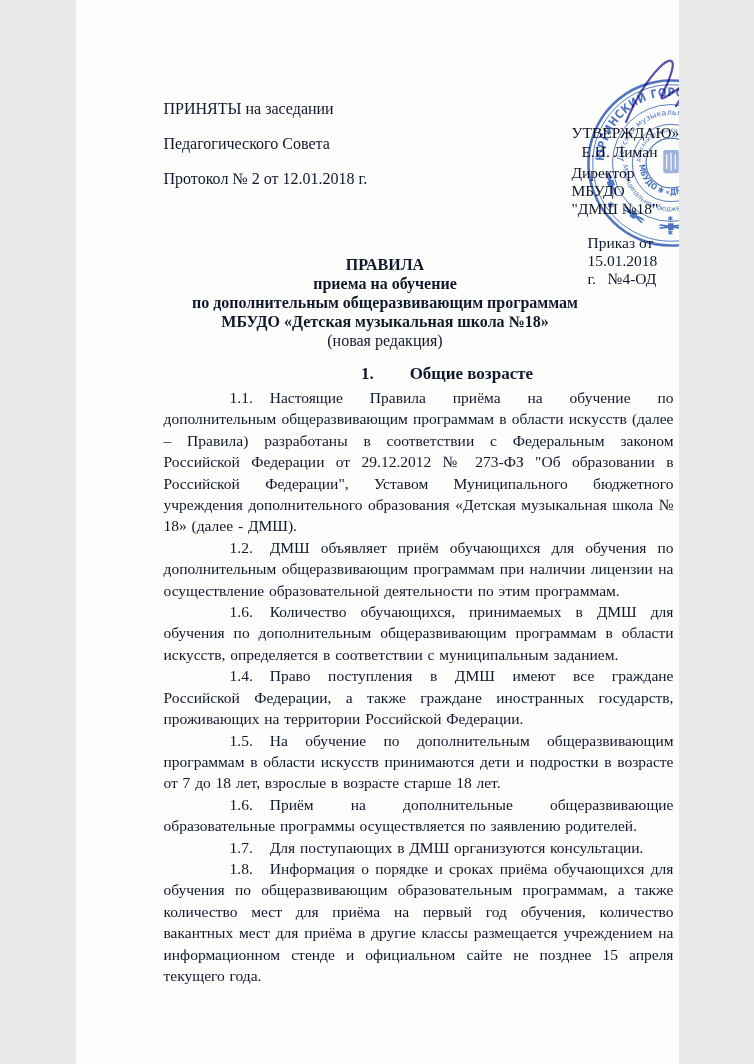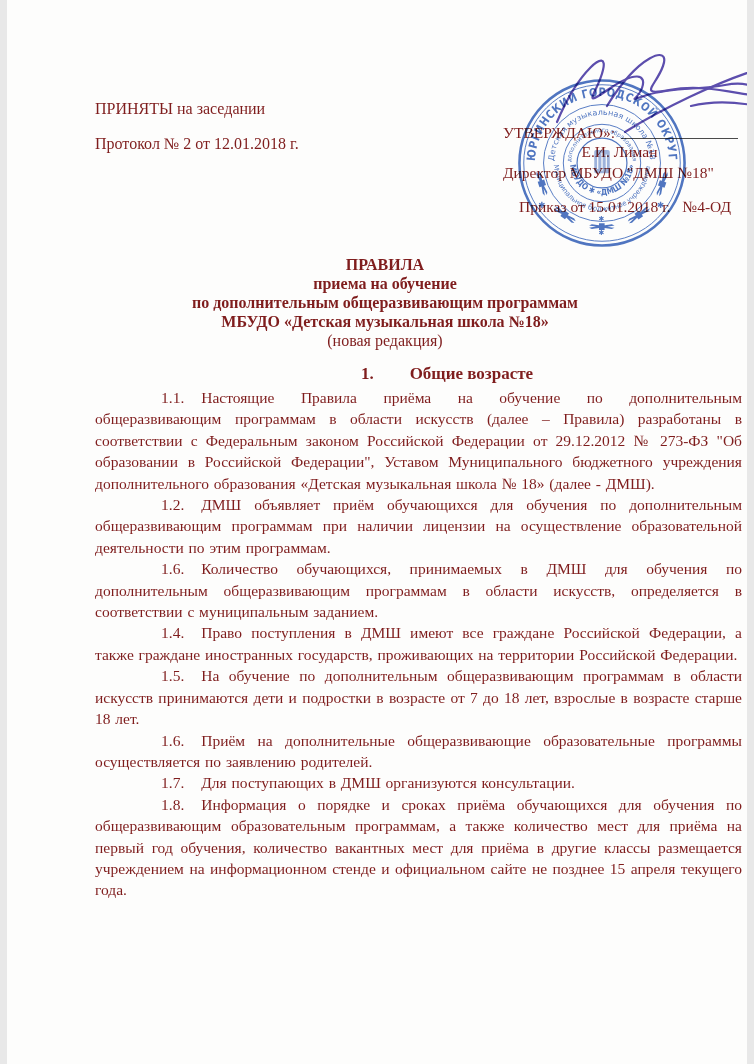--- a/index.html
+++ b/index.html
@@ -1,19 +1,19 @@
 <!DOCTYPE html>
 <html><head>
 <meta charset="utf-8">
 <style>
   html,body { margin:0; padding:0; background:#e8e8e8; }
   .page {
-    position:relative; width:740px; height:1064px; margin:0 auto;
+    position:relative; width:603px; height:1064px; margin:0 auto;
     background:#fdfdfc; overflow:hidden;
-    font-family:"Liberation Serif","DejaVu Serif",serif; color:#7f1d1d;
+    font-family:"Liberation Serif","DejaVu Serif",serif; color:#0f172a;
   }
   
   .accepted { position:absolute; left:88px; top:100px; font-size:16px; z-index:2; }
   .accepted p { margin:0 0 17px 0; line-height:18px; }
   .approved { position:absolute; left:496px; right:9px; top:100px; font-size:15.5px; z-index:2; }
   .approved .row1 { display:flex; align-items:flex-end; line-height:18px;margin-top:24px; }
   .approved .sigline { flex:1; border-bottom:1.2px solid #4a4a4a; margin:0 0 3px 6px; }
   .approved .name { text-align:center; margin:1px 2px 0 0; line-height:18px; }
   .approved .director { margin-top:3px; line-height:18px; }
   .approved .order { margin-top:4px; line-height:18px;margin-left:16px; }
@@ -39,20 +39,21 @@
   .body p.para { margin:0; text-indent:66px; }
   .body .pnum { padding-right:17px; }
 </style>
 </head>
 <body>
 
 <div class="page">
 
   <div class="accepted">
     <p>ПРИНЯТЫ на заседании</p>
+    <p>Педагогического Совета</p>
     <p>Протокол № 2 от 12.01.2018 г.</p>
   </div>
 
   <div class="approved">
     <div class="row1">
       <span>УТВЕРЖДАЮ»:</span>
       <span class="sigline"></span>
     </div>
     <p class="name">Е.И. Лиман</p>
     <p class="director">Директор МБУДО "ДМШ №18"</p>

